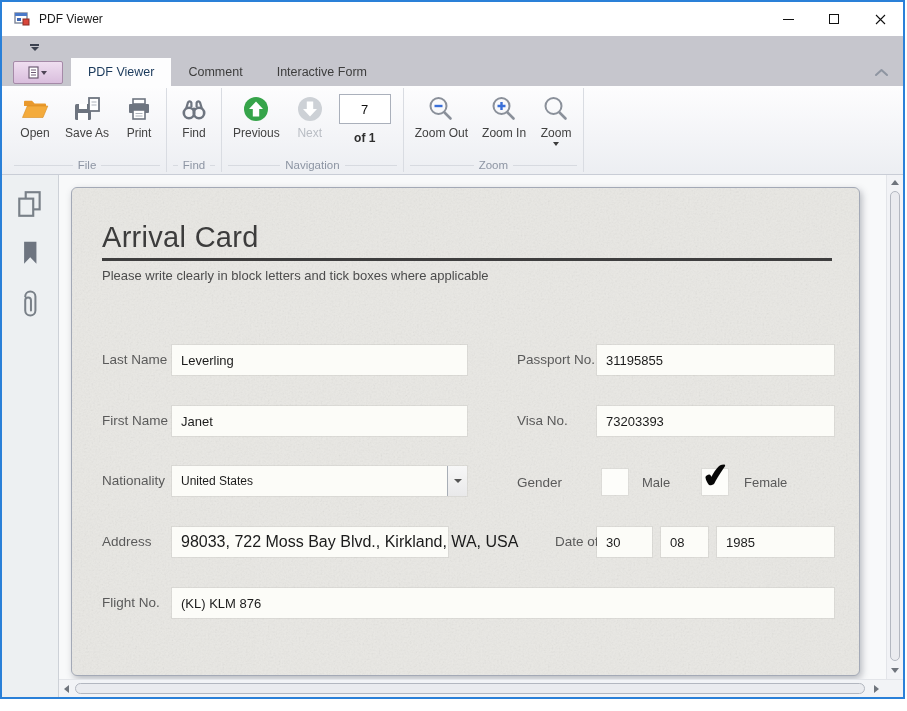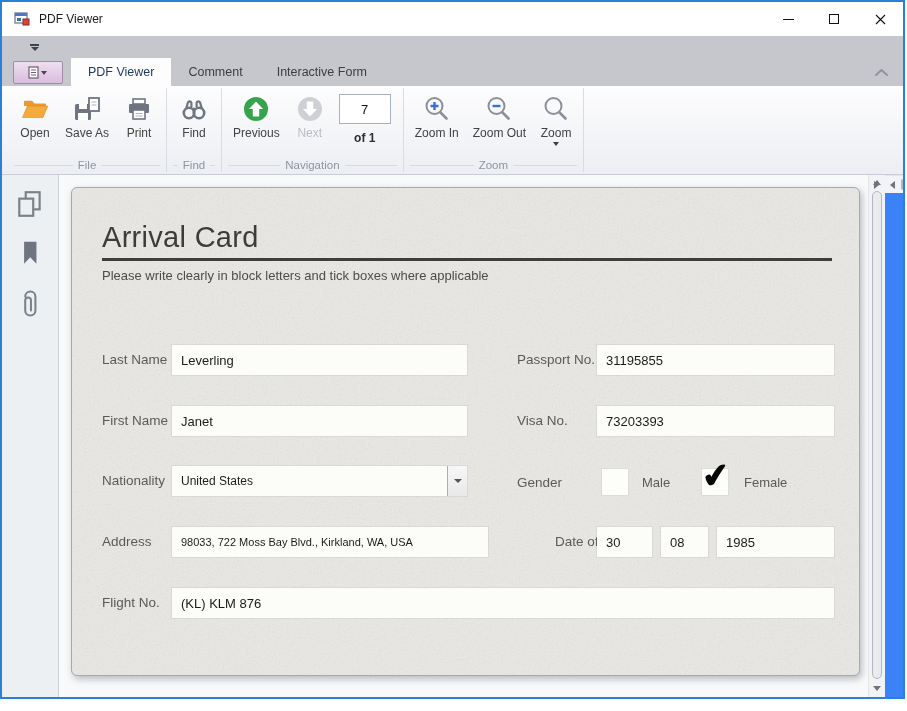--- a/index.html
+++ b/index.html
@@ -41,21 +41,21 @@
   .rbtn .lbl { font-size:12px; color:#424242; margin-top:1px; white-space:nowrap; }
   .rbtn.disabled .lbl { color:#b9bdc4; }
   .page-box-col { display:flex; flex-direction:column; align-items:center; padding:5px 8px 0 6px; }
   .page-input { width:52px; height:30px; border:1px solid #aab0bb; background:#fff; text-align:center; font-size:13px; font-family:"Liberation Sans",sans-serif; color:#111; }
   .page-suffix { font-size:12px; color:#2e2e2e; font-weight:600; margin-top:7px; }
   .zoom-drop { margin-top:2px; }
 
   
   .main { flex:1; display:flex; min-height:0; }
   .sidebar { width:57px; background:#edf0f2; border-right:1px solid #cdd1d7; flex:none; display:flex; flex-direction:column; align-items:center; padding-top:14px; gap:15px; }
-  .viewer-col { flex:1; display:flex; flex-direction:row; min-width:0; }
+  .viewer-col { flex:1; display:flex; flex-direction:column; min-width:0; }
   .canvas-row { flex:1; display:flex; min-height:0; }
   .canvas { flex:1; position:relative; background:#f8f9fa; overflow:hidden; }
 
   
   .page { position:absolute; left:12px; top:12px; width:789px; height:489px; background:#e9e8e4; border:1px solid #a3a9b6; border-radius:6px; box-shadow:2px 3px 7px rgba(60,65,80,.35); overflow:hidden; }
   .page svg.texture { position:absolute; inset:0; z-index:0; }
   .page .layer { position:absolute; inset:0; z-index:1; }
   .doc-title { position:absolute; left:30px; top:33px; font-size:29px; color:#3c3c3c; letter-spacing:.3px; }
   .doc-rule { position:absolute; left:30px; top:70px; width:730px; height:3px; background:#3e3e3e; }
   .doc-sub { position:absolute; left:30px; top:80px; font-size:13px; color:#4c4c4c; }
@@ -240,34 +240,34 @@
     </div>
     <div class="gsep"></div>
 
     <div class="rgroup">
       <div class="rgroup-content">
         <div class="rbtn">
           <div class="ic">
               <svg width="28" height="28" viewBox="0 0 28 28">
             <circle cx="11.5" cy="11" r="8" fill="none" stroke="#8a909a" stroke-width="2"></circle>
             <path d="M17.5 17.5 L23.5 23.5" stroke="#8a909a" stroke-width="2.6" stroke-linecap="round"></path>
-            <path d="M7.5 11 H15.5 M11.5 7 V15" stroke="#3a6fd8" stroke-width="2.4"></path>
-          </svg>
-            </div>
-          <div class="lbl">Zoom In</div>
+            <path d="M7.5 11 H15.5" stroke="#3a6fd8" stroke-width="2.4"></path>
+          </svg>
+            </div>
+          <div class="lbl">Zoom Out</div>
         </div>
         <div class="rbtn">
           <div class="ic">
               <svg width="28" height="28" viewBox="0 0 28 28">
             <circle cx="11.5" cy="11" r="8" fill="none" stroke="#8a909a" stroke-width="2"></circle>
             <path d="M17.5 17.5 L23.5 23.5" stroke="#8a909a" stroke-width="2.6" stroke-linecap="round"></path>
-            <path d="M7.5 11 H15.5" stroke="#3a6fd8" stroke-width="2.4"></path>
-          </svg>
-            </div>
-          <div class="lbl">Zoom Out</div>
+            <path d="M7.5 11 H15.5 M11.5 7 V15" stroke="#3a6fd8" stroke-width="2.4"></path>
+          </svg>
+            </div>
+          <div class="lbl">Zoom In</div>
         </div>
         <div class="rbtn">
           <div class="ic">
               <svg width="28" height="28" viewBox="0 0 28 28">
             <circle cx="11.5" cy="11" r="8" fill="none" stroke="#8a909a" stroke-width="2"></circle>
             <path d="M17.5 17.5 L23.5 23.5" stroke="#8a909a" stroke-width="2.6" stroke-linecap="round"></path>
           </svg>
             </div>
           <div class="lbl">Zoom</div>
           <div class="tri-down zoom-drop" style="border-top-color:#3c3c3c; border-left-width:3.5px; border-right-width:3.5px; border-top-width:4px;"></div>
@@ -347,21 +347,21 @@
               </div>
               <div class="flabel" style="left:445px; top:280px;">Gender</div>
               <div class="chk" style="left:530px; top:281px;"></div>
               <div class="flabel" style="left:570px; top:280px; font-size:13px;">Male</div>
               <div class="chk" style="left:630px; top:281px;">
                 <span class="mark">✔</span>
               </div>
               <div class="flabel" style="left:672px; top:280px; font-size:13px;">Female</div>
 
               <div class="flabel" style="left:30px; top:339px;">Address</div>
-              <div class="fbox" style="left:100px; top:339px; width:316px; font-size:11px;">
+              <div class="fbox" style="left:100px; top:339px; width:276px; font-size:16px;">
                   <span>98033, 722 Moss Bay Blvd., Kirkland, WA, USA</span>
                 </div>
               <div class="flabel" style="left:445px; top:339px;margin-left:38px;">Date of Birth</div>
               <div class="fbox" style="left:525px; top:339px; width:55px;">
                   <span>30</span>
                 </div>
               <div class="fbox" style="left:589px; top:339px; width:47px;">
                   <span>08</span>
                 </div>
               <div class="fbox" style="left:645px; top:339px; width:117px;">

